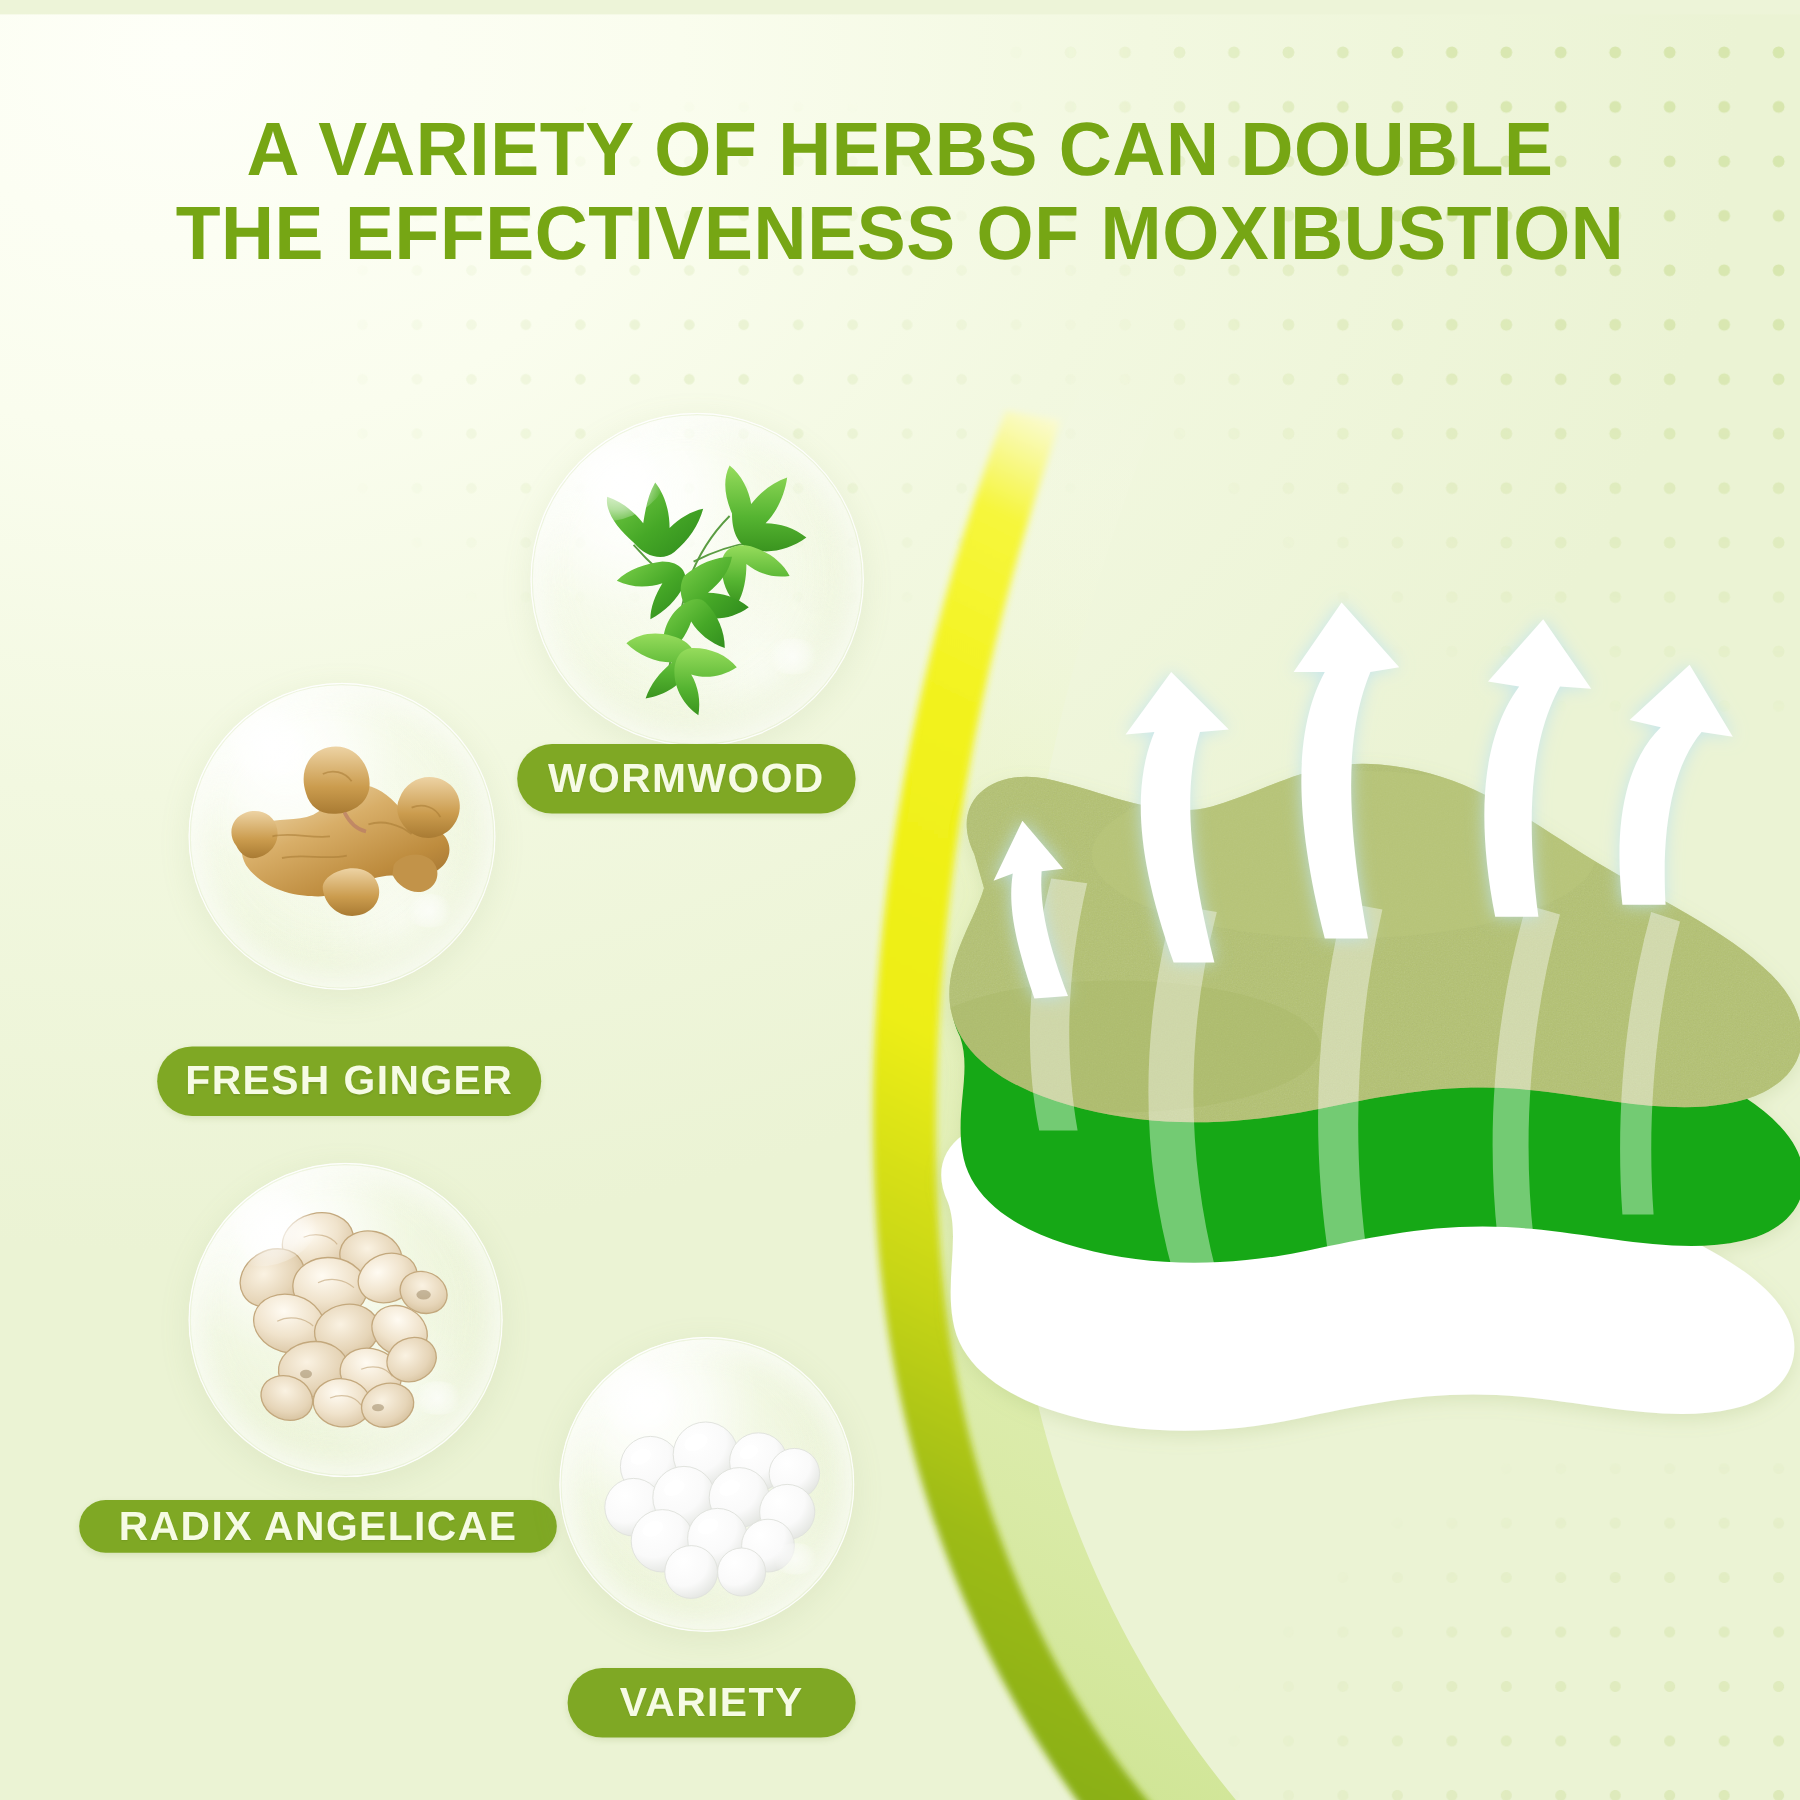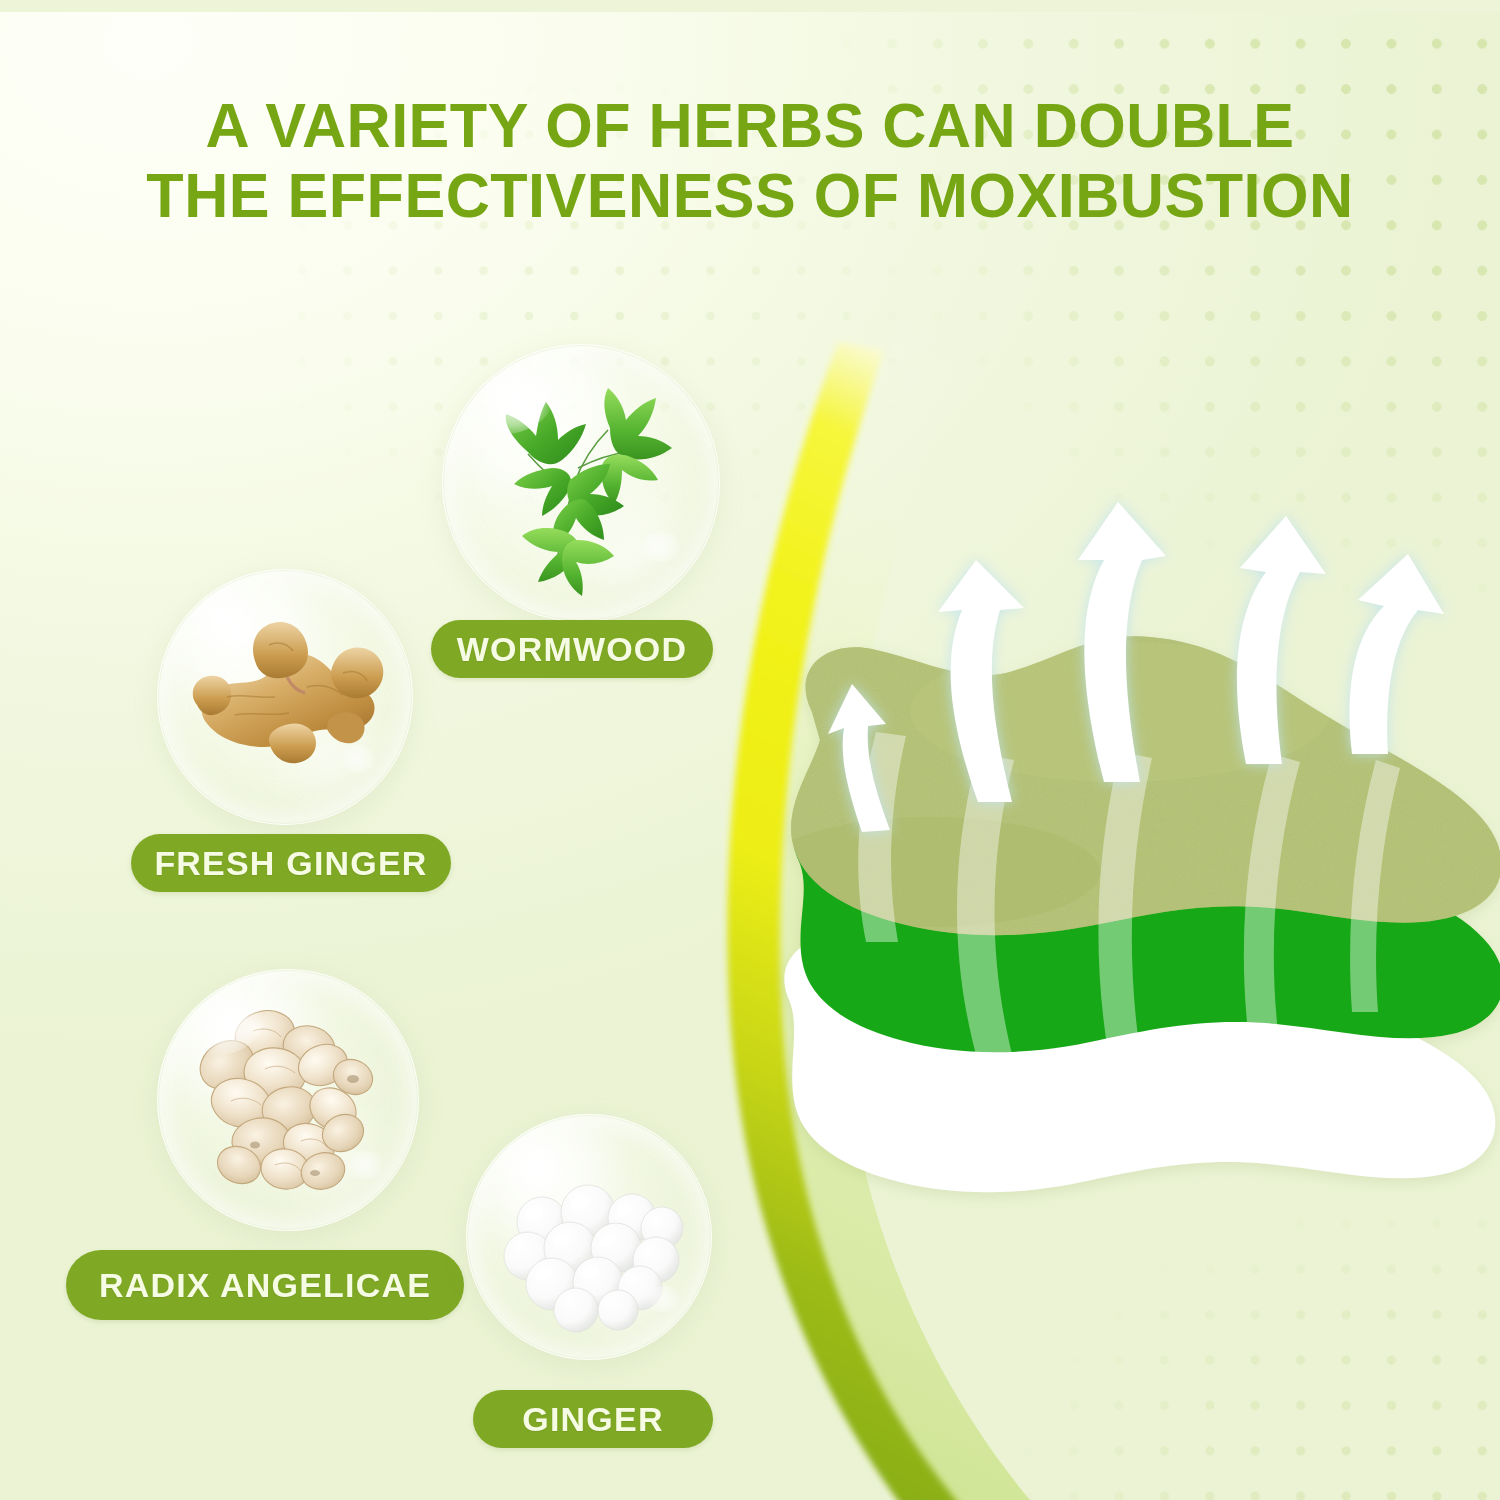--- a/index.html
+++ b/index.html
@@ -319,21 +319,21 @@
         <path d="M78,146 C96,142 114,148 132,144"></path>
         <path d="M112,76 C120,72 130,74 136,82"></path>
         <path d="M186,104 C196,100 206,104 210,112"></path>
         <path d="M150,118 C162,114 176,118 186,126"></path>
       </g>
       <path d="M130,108 C134,116 140,122 148,124" stroke="#B87A66" stroke-width="3" fill="none" opacity=".7"></path>
     </svg>
     <div class="gloss" style="left:26px;top:22px;width:80px;height:58px;transform:rotate(-24deg);"></div>
     <div class="gloss" style="left:180px;top:176px;width:42px;height:28px;opacity:.7;"></div>
   </div>
-  <div class="pill" style="left:131px;top:822px;width:320px;height:58px;font-size:34px;text-align:center;">FRESH GINGER</div>
+  <div class="pill" style="left:131px;top:860px;width:320px;height:58px;font-size:34px;text-align:center;">FRESH GINGER</div>
 
   <div class="bubble" style="left:157px;top:957px;width:262px;height:262px;">
     <svg class="bubble-art" viewBox="0 0 262 262">
       <defs>
         <radialGradient id="sliceG" cx="0.38" cy="0.32" r="0.78">
           <stop offset="0%" stop-color="#FFFBF2"></stop>
             <stop offset="55%" stop-color="#F0E3CC"></stop>
           <stop offset="100%" stop-color="#D9C4A2"></stop>
         </radialGradient>
         <radialGradient id="sliceG2" cx="0.42" cy="0.36" r="0.8">
@@ -368,21 +368,21 @@
       </g>
       <g fill="#8D7550" opacity=".45">
         <ellipse cx="196" cy="110" rx="6" ry="4"></ellipse>
         <ellipse cx="98" cy="176" rx="5" ry="3.5"></ellipse>
         <ellipse cx="158" cy="204" rx="5" ry="3"></ellipse>
       </g>
     </svg>
     <div class="gloss" style="left:28px;top:24px;width:84px;height:60px;transform:rotate(-24deg);"></div>
     <div class="gloss" style="left:186px;top:182px;width:44px;height:28px;opacity:.7;"></div>
   </div>
-  <div class="pill" style="left:66px;top:1238px;width:398px;height:70px;font-size:34px;">RADIX ANGELICAE</div>
+  <div class="pill" style="left:66px;top:1238px;width:398px;height:44px;font-size:34px;">RADIX ANGELICAE</div>
 
   <div class="bubble" style="left:466px;top:1102px;width:246px;height:246px;">
     <svg class="bubble-art" viewBox="0 0 246 246">
       <defs>
         <radialGradient id="ballG" cx="0.35" cy="0.3" r="0.75">
           <stop offset="0%" stop-color="#FFFFFF"></stop>
             <stop offset="62%" stop-color="#FAFAFA"></stop>
           <stop offset="100%" stop-color="#E4E6E2"></stop>
         </radialGradient>
       </defs>
@@ -407,15 +407,15 @@
         <ellipse cx="158" cy="96" rx="8" ry="5.5" transform="rotate(-24 158 96)"></ellipse>
         <ellipse cx="96" cy="126" rx="9" ry="6" transform="rotate(-24 96 126)"></ellipse>
         <ellipse cx="142" cy="126" rx="9" ry="6" transform="rotate(-24 142 126)"></ellipse>
         <ellipse cx="78" cy="160" rx="9" ry="6" transform="rotate(-24 78 160)"></ellipse>
         <ellipse cx="124" cy="158" rx="9" ry="6" transform="rotate(-24 124 158)"></ellipse>
       </g>
     </svg>
     <div class="gloss" style="left:26px;top:22px;width:80px;height:58px;transform:rotate(-24deg);"></div>
     <div class="gloss" style="left:176px;top:172px;width:42px;height:26px;opacity:.7;"></div>
   </div>
-  <div class="pill" style="left:473px;top:1378px;width:240px;height:58px;font-size:34px;">GINGER</div>
+  <div class="pill" style="left:473px;top:1378px;width:240px;height:58px;font-size:34px;">VARIETY</div>
 
 </div>
 
 </body></html>

